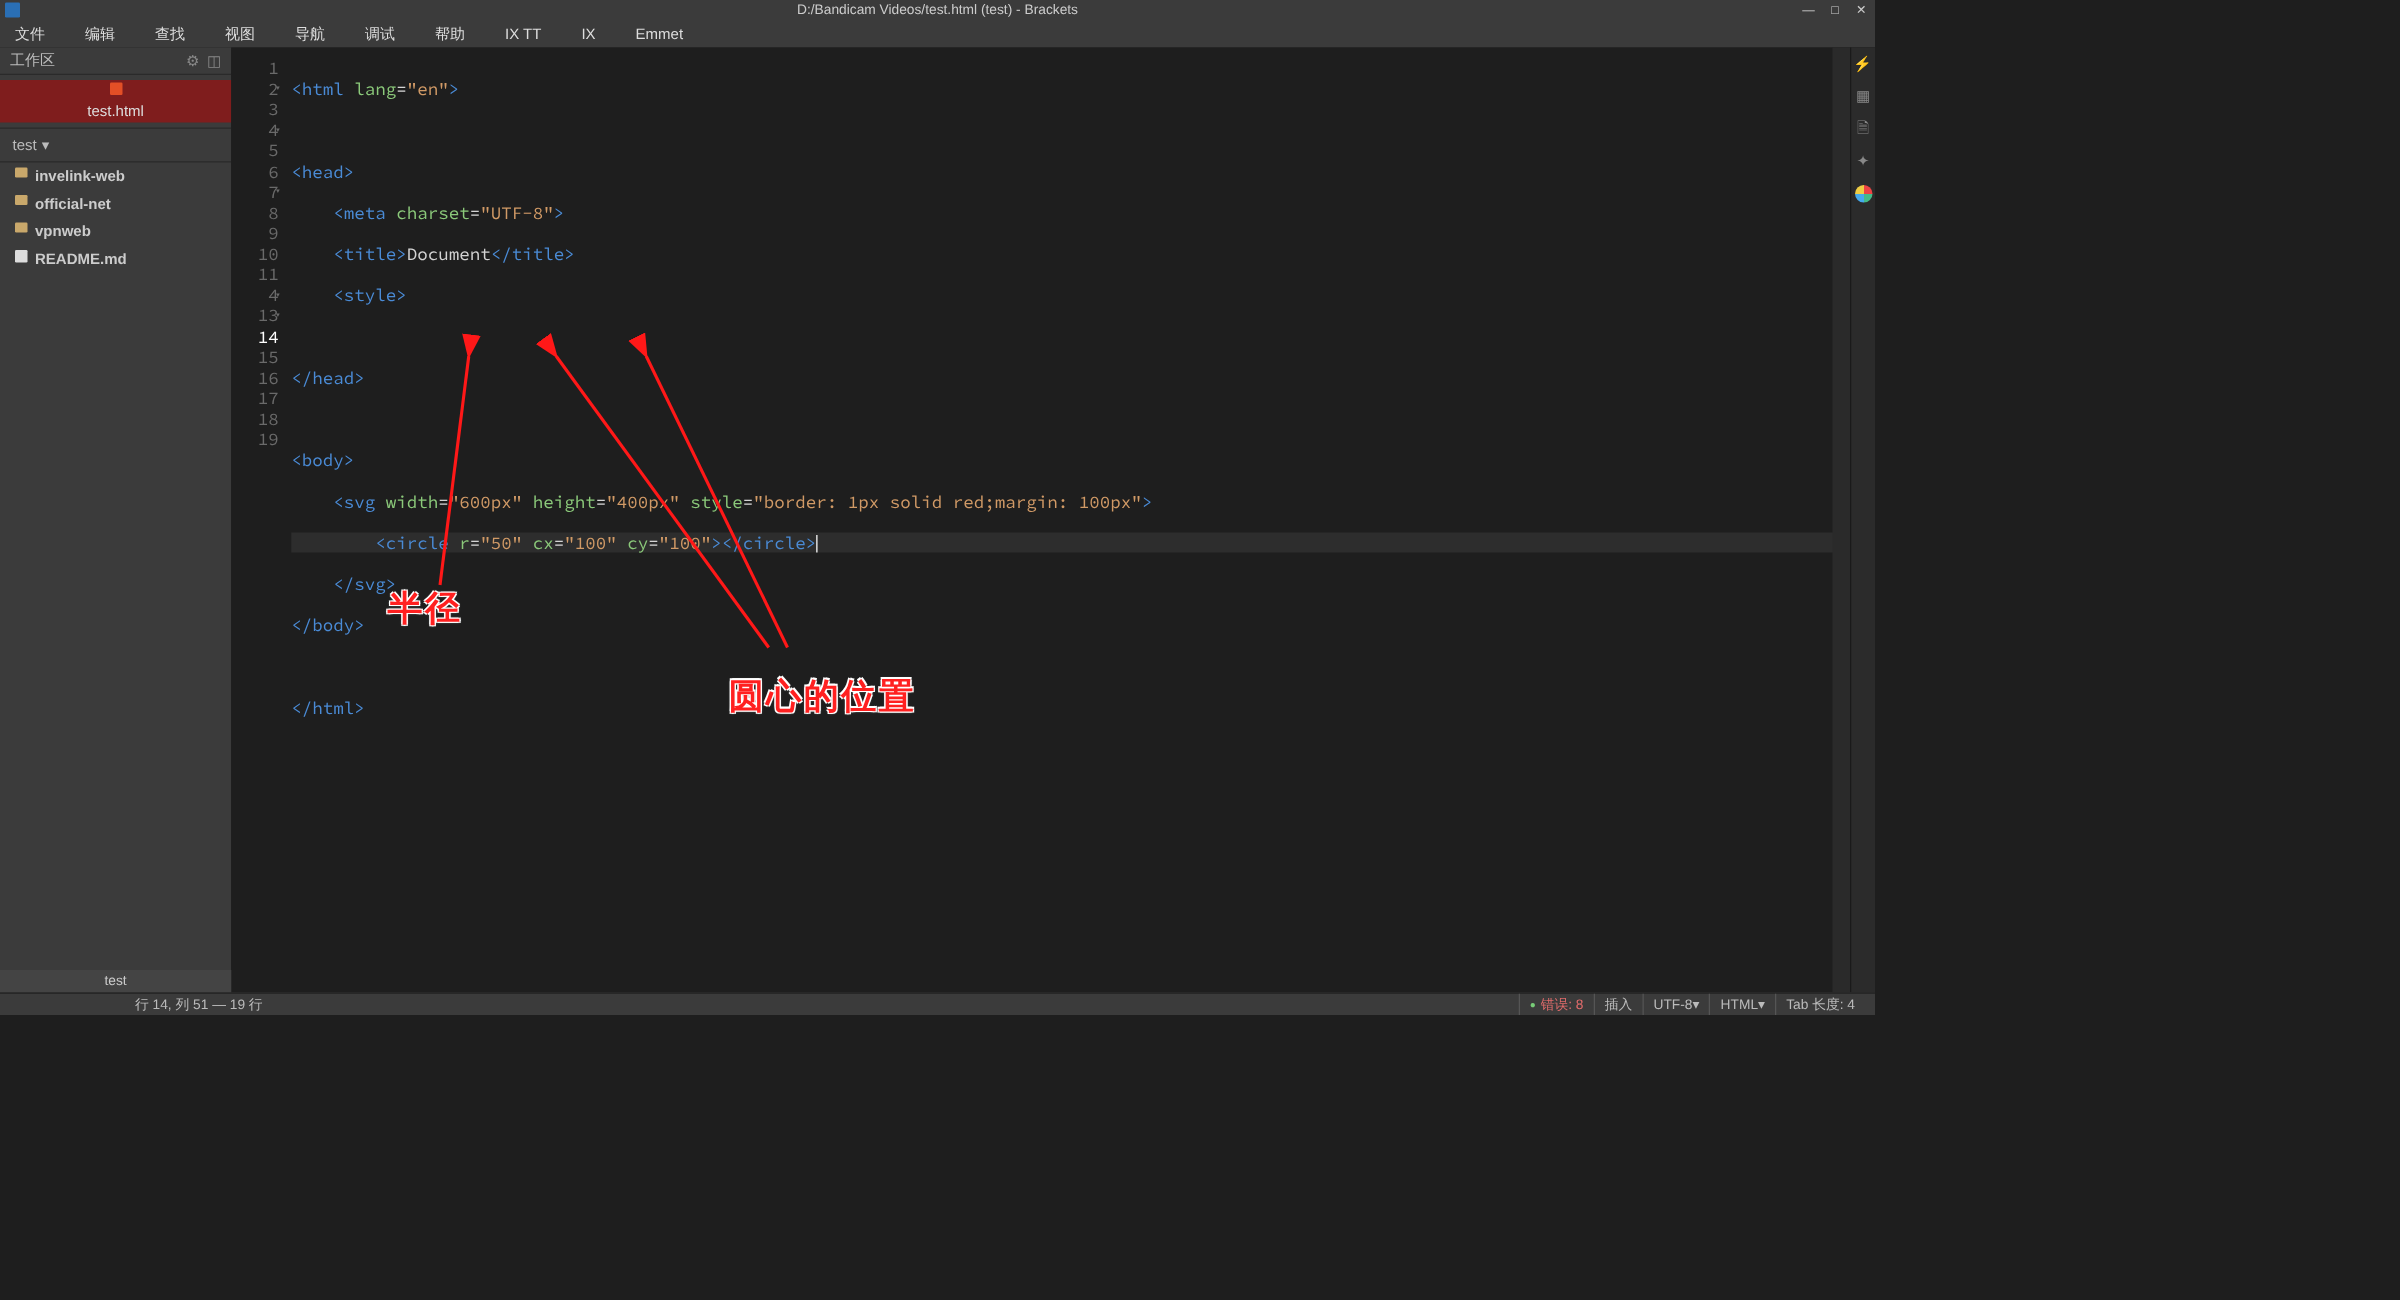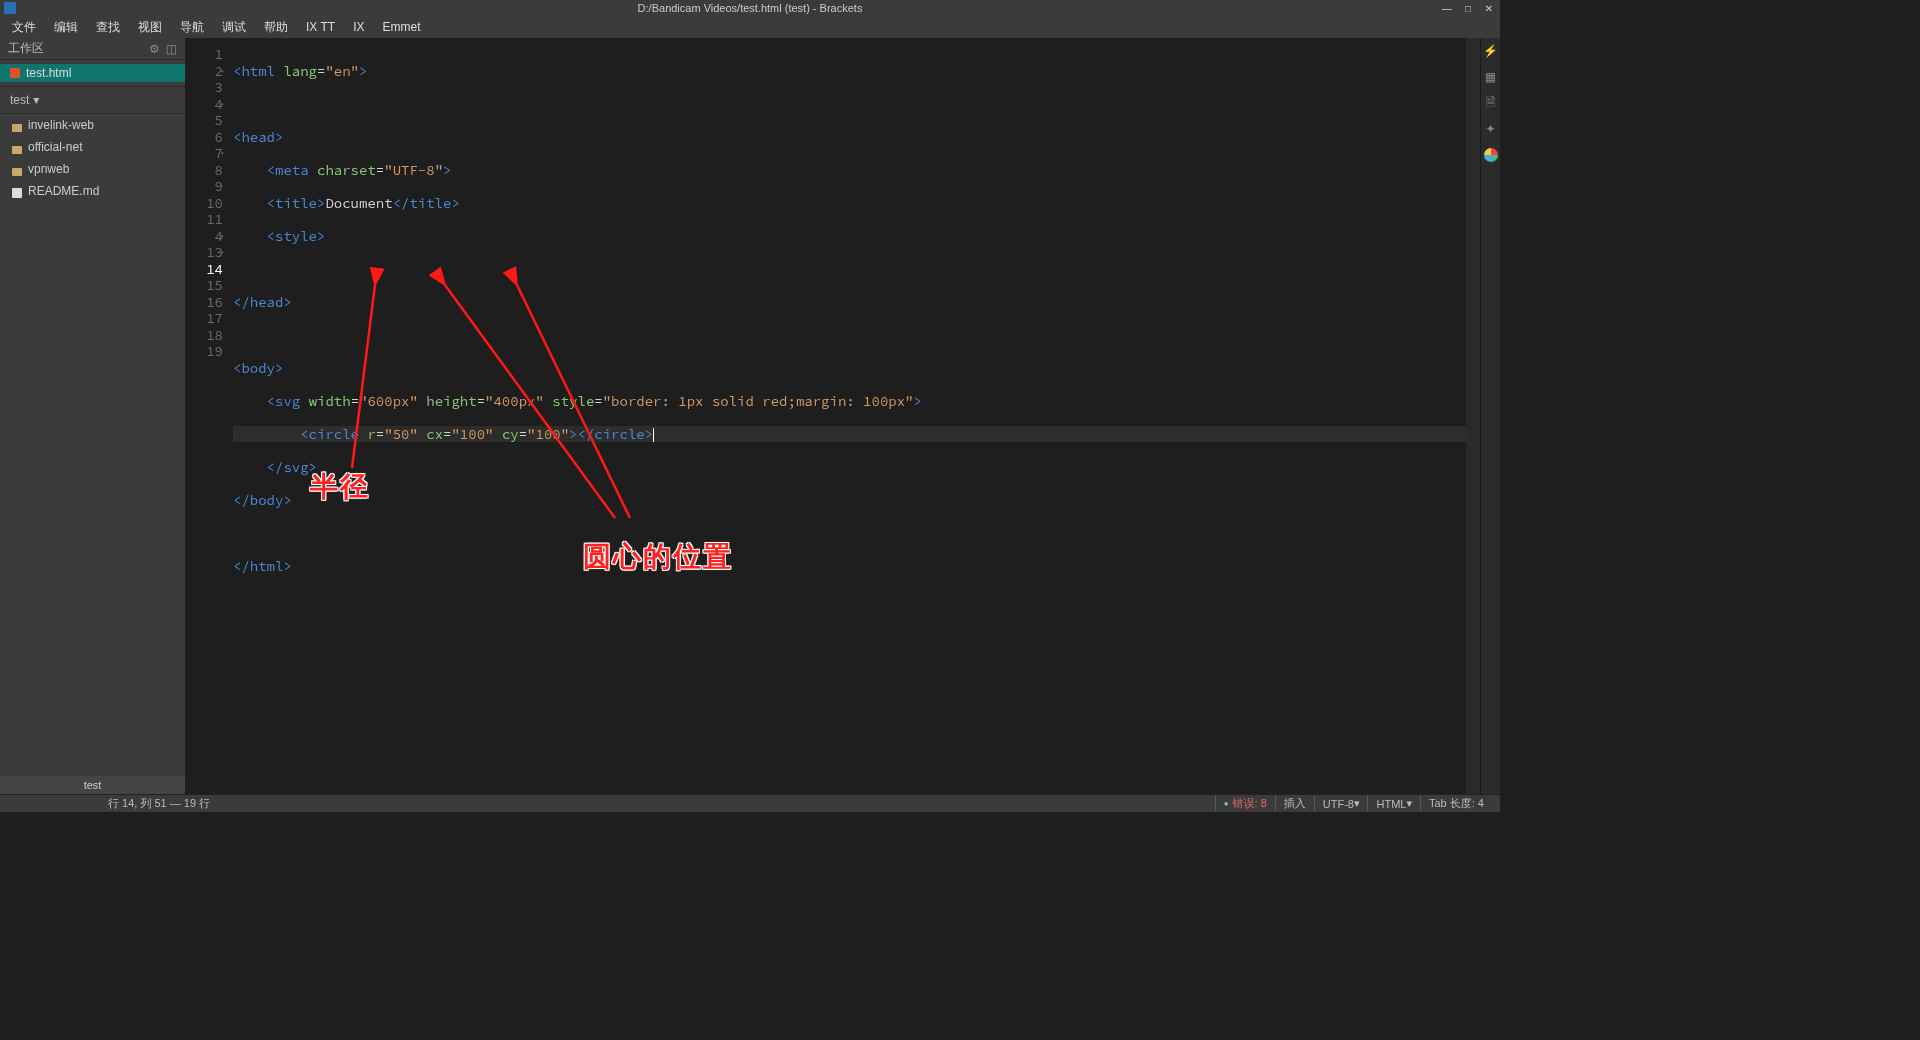--- a/index.html
+++ b/index.html
@@ -25,21 +25,21 @@
 .titlebar .left { display: flex; align-items: center; gap: 4px; }
 .titlebar .title { position: absolute; left: 50%; transform: translateX(-50%); color: #ccc; }
 .app-icon { width: 12px; height: 12px; background: #2a6fb5; display: inline-block; border-radius: 1px; }
 .winbtn { width: 14px; height: 14px; display: inline-flex; align-items: center; justify-content: center; color: #ccc; font-size: 10px; margin-left: 4px; cursor: pointer; }
 .menubar {
   height: 22px;
   background: #3b3b3b;
   display: flex;
   align-items: center;
   padding: 0 4px;
-  gap: 2px;
+  gap: 16px;
   font-size: 12px;
 }
 .menubar .menuitem { padding: 2px 8px; color: #ddd; cursor: pointer; }
 .main { display: flex; height: calc(100% - 16px - 22px - 18px); }
 .sidebar {
   width: 185px;
   background: #3b3b3b;
   display: flex;
   flex-direction: column;
   font-size: 12px;
@@ -51,30 +51,31 @@
   justify-content: space-between;
   padding: 0 8px;
   color: #bbb;
   border-bottom: 1px solid #2a2a2a;
 }
 .sidebar-header .icons { display: flex; gap: 6px; color: #888; }
 .filetabs { padding: 4px 0; }
 .filetab {
   display: flex; align-items: center; gap: 6px;
   padding: 2px 10px; color: #ddd; cursor: pointer;
-  background: #0f766e;
+  background: #7f1d1d;
+  flex-direction: column;
 }
 .file-icon { width: 10px; height: 10px; background: #e34f26; display: inline-block; border-radius: 1px; }
 .proj-dd {
   padding: 6px 10px; color: #bbb; display: flex; align-items: center; gap: 4px;
   border-top: 1px solid #2a2a2a; border-bottom: 1px solid #2a2a2a;
 }
 .proj-list .proj-item {
-  display: flex; align-items: flex-end; gap: 6px;
-  padding: 4px 12px; color: #ccc; cursor: pointer;
+  display: flex; align-items: flex-start; gap: 6px;
+  padding: 4px 12px; color: #ccc; cursor: pointer; font-weight: bold;
 }
 .folder-icon { width: 10px; height: 8px; background: #c9a86b; display: inline-block; border-radius: 1px; }
 .md-icon { width: 10px; height: 10px; background: #ddd; display: inline-block; border-radius: 1px; }
 .editor-wrap { flex: 1; display: flex; flex-direction: column; background: #1e1e1e; position: relative; }
 .editor {
   flex: 1; display: flex;
   font-family: Consolas, "Source Code Pro", monospace;
   font-size: 14px; line-height: 16.5px;
   padding-top: 8px;
 }

